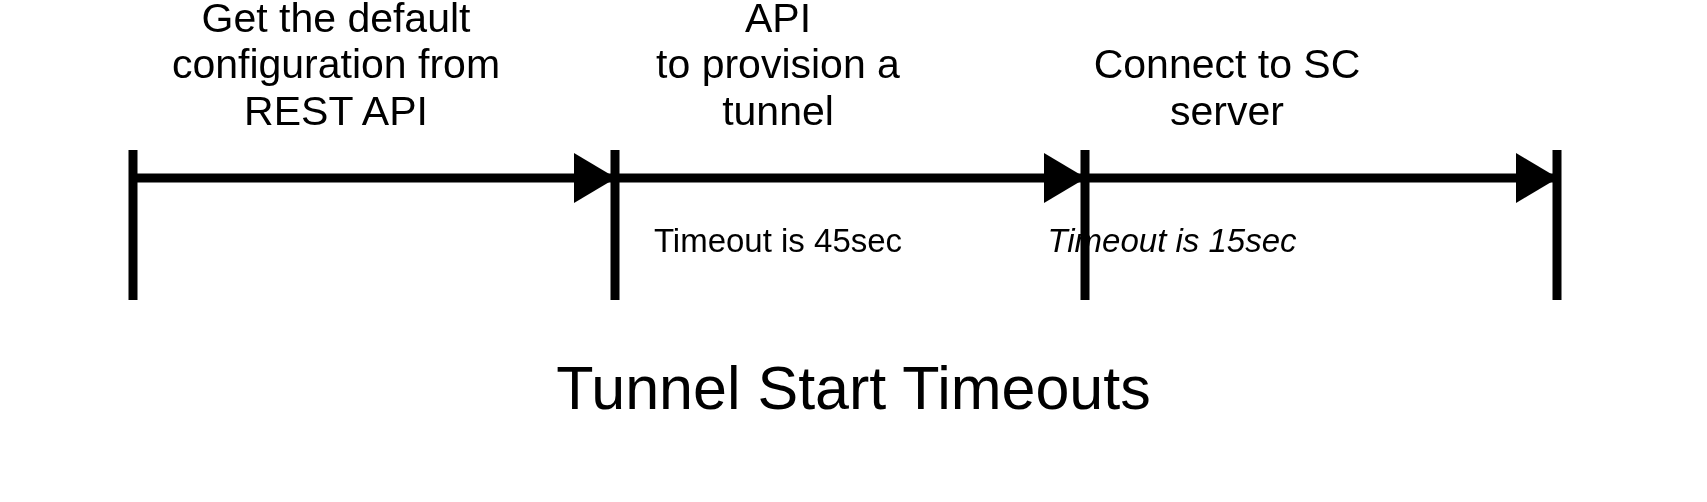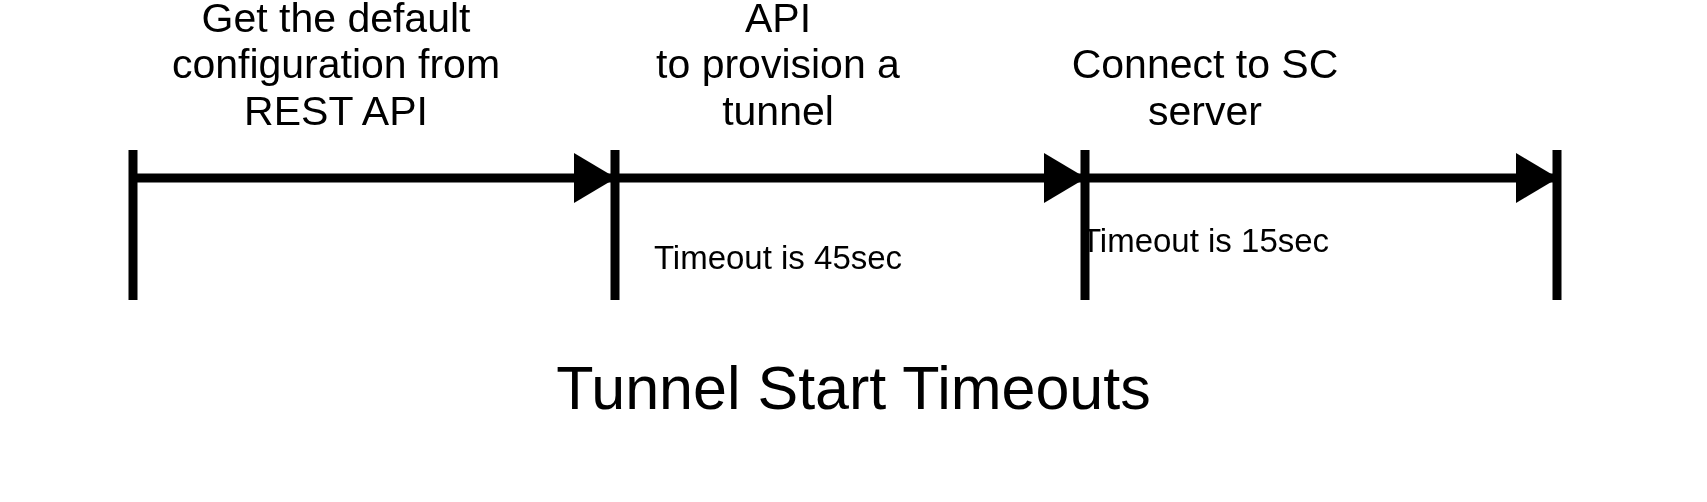--- a/index.html
+++ b/index.html
@@ -71,21 +71,21 @@
     <polygon points="1086,178 1044,153 1044,203" fill="#000000"></polygon>
     <polygon points="1558,178 1516,153 1516,203" fill="#000000"></polygon>
   </svg>
 
   <div class="seg-label seg-top-label" style="left:166px; width:340px; bottom:368px;">Get the default
 configuration from
 REST API</div>
 
   <div class="seg-label seg-top-label" style="left:618px; width:320px; bottom:368px;">Request REST API
 to provision a tunnel</div>
-  <div class="seg-label seg-bottom-label" style="left:618px; width:320px; top:222px;margin-top:17px;">Timeout is 45sec</div>
+  <div class="seg-label seg-bottom-label" style="left:618px; width:320px; top:222px;">Timeout is 45sec</div>
 
-  <div class="seg-label seg-top-label" style="left:1045px; width:320px; bottom:368px;">Connect to SC
+  <div class="seg-label seg-top-label" style="left:1067px; width:320px; bottom:368px;">Connect to SC
 server</div>
-  <div class="seg-label seg-bottom-label" style="left:1045px; width:320px; top:222px;">Timeout is 15sec</div>
+  <div class="seg-label seg-bottom-label" style="left:1012px; width:320px; top:222px;font-style:italic;">Timeout is 15sec</div>
 
   <div id="diagram-title" style="top:355px;">Tunnel Start Timeouts</div>
 
 </div>
 
 </body></html>

